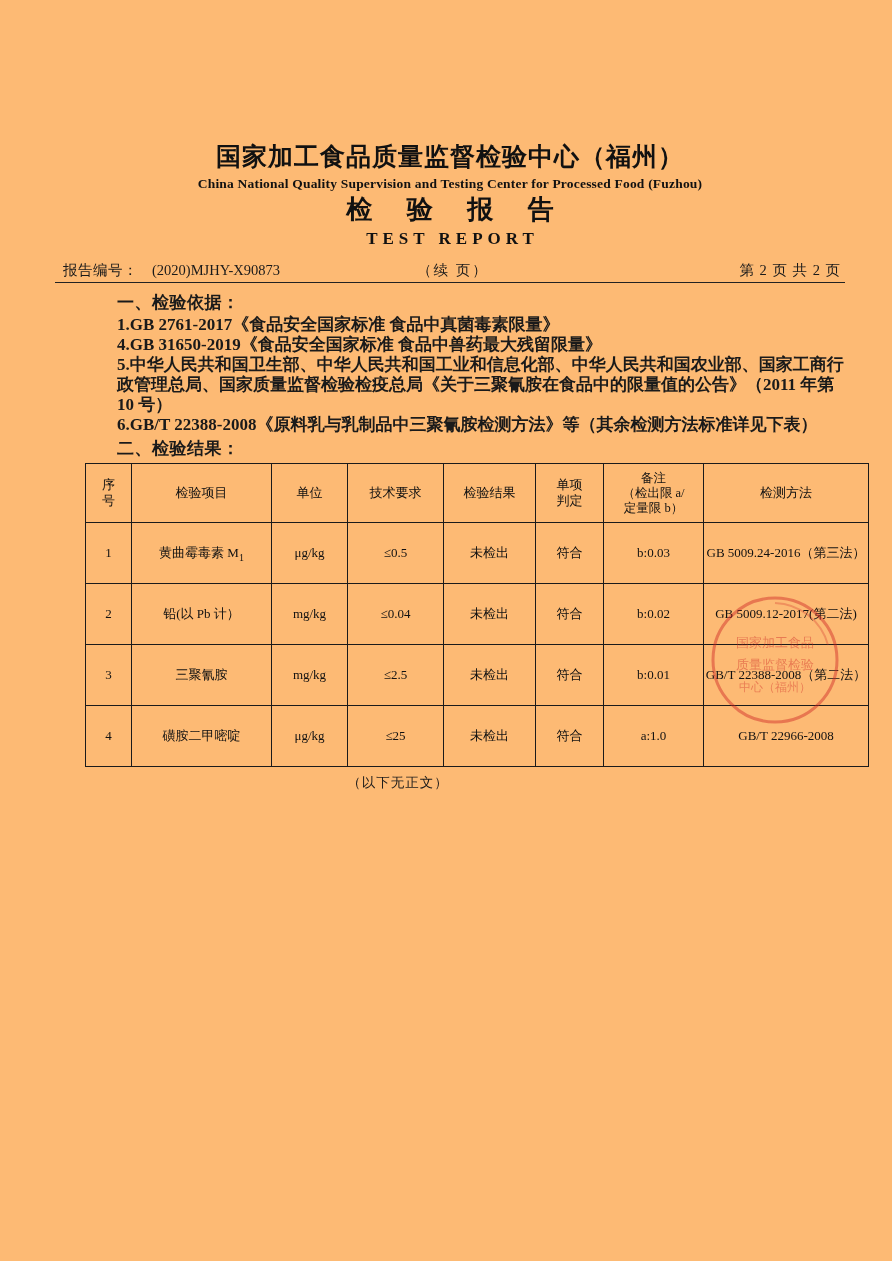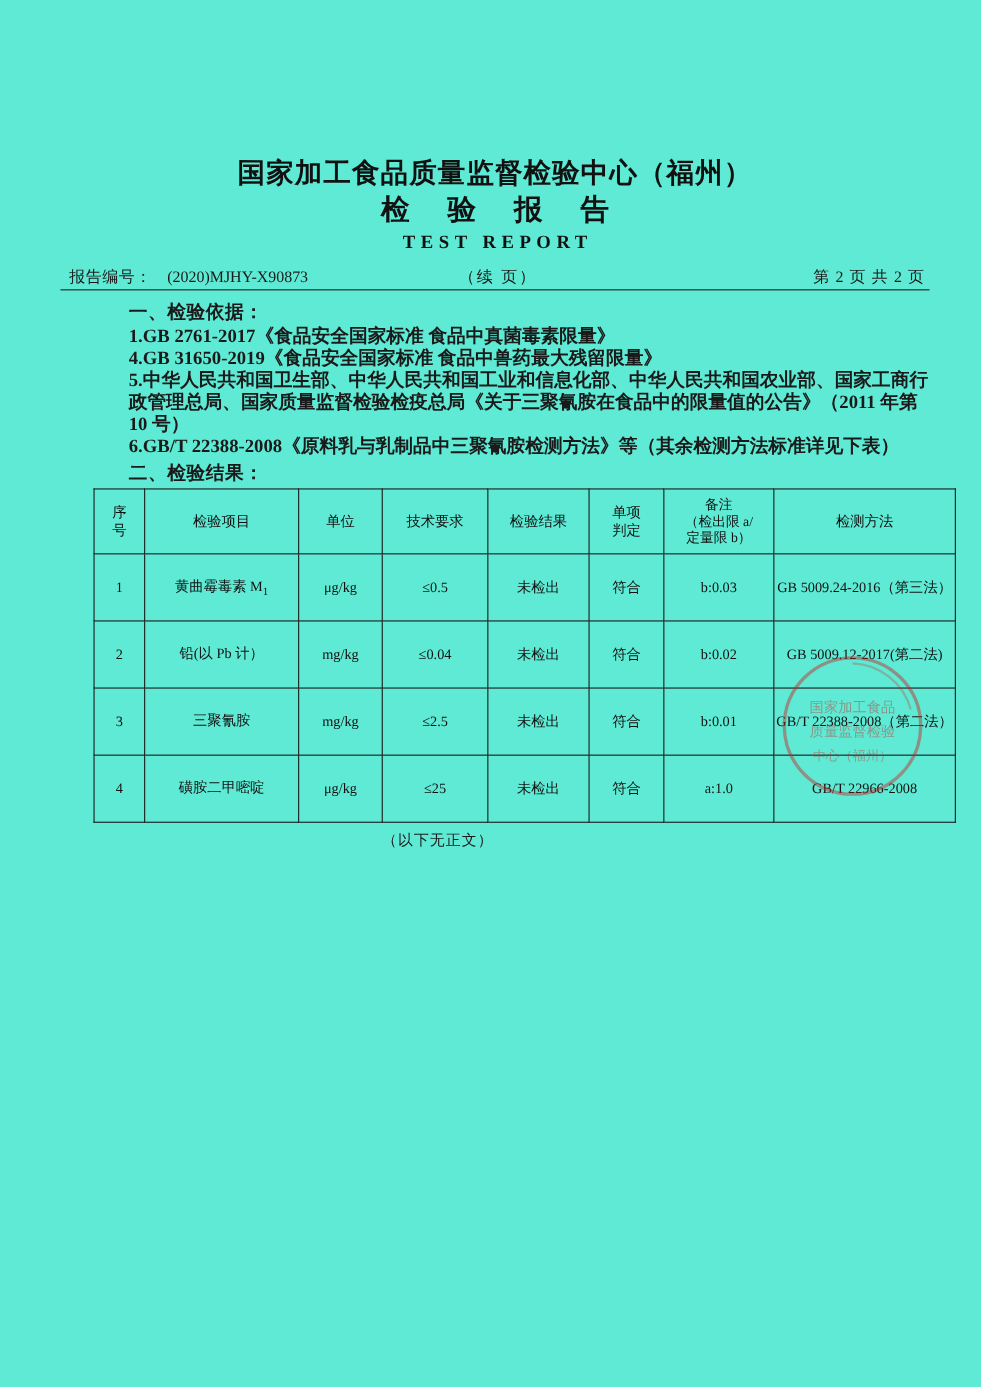--- a/index.html
+++ b/index.html
@@ -11,21 +11,21 @@
     width: 892px;
     height: 1261px;
     position: relative;
     font-family: "Liberation Serif", serif;
     color: #1a1a1a;
     overflow: hidden;
   }
   .page {
     position: absolute;
     inset: 0;
-    background: #5eead4;
+    background: #fdba74;
   }
   .doc {
     position: absolute;
     left: 55px;
     top: 140px;
     width: 790px;
   }
 
   
   .hdr-cn {
@@ -179,20 +179,21 @@
   }
   .stamp svg { display:block; }
 </style>
 </head>
 <body>
 
 <div class="page">
   <div class="doc">
 
     <div class="hdr-cn">国家加工食品质量监督检验中心（福州）</div>
+    <div class="hdr-en">China National Quality Supervision and Testing Center for Processed Food (Fuzhou)</div>
 
     <div class="title-cn">检 验 报 告</div>
     <div class="title-en">TEST   REPORT</div>
 
     <div class="meta-row">
       <div class="meta-no">
         <span class="lbl">报告编号：</span><span class="val">(2020)MJHY-X90873</span>
       </div>
       <div class="meta-cont">（续 页）</div>
       <div class="meta-page">第 2 页  共 2 页</div>

